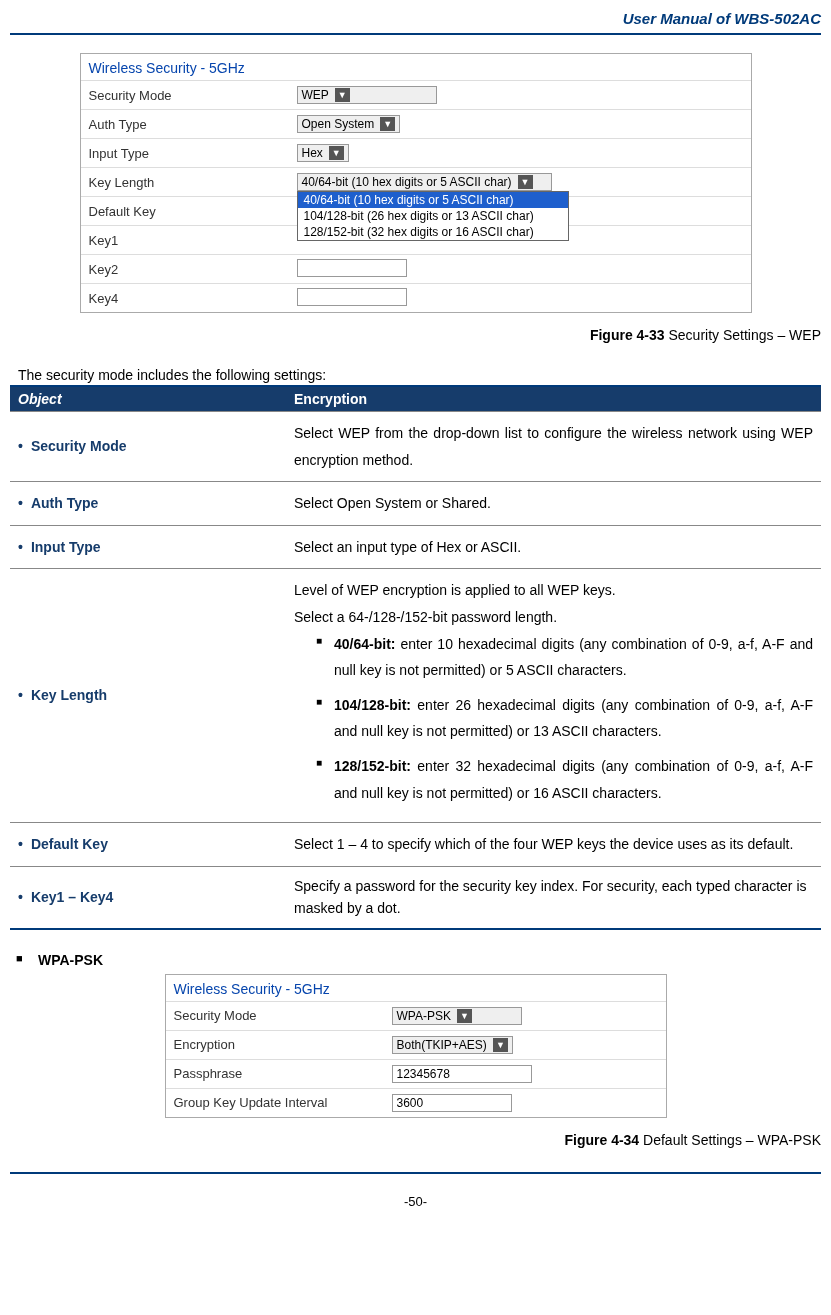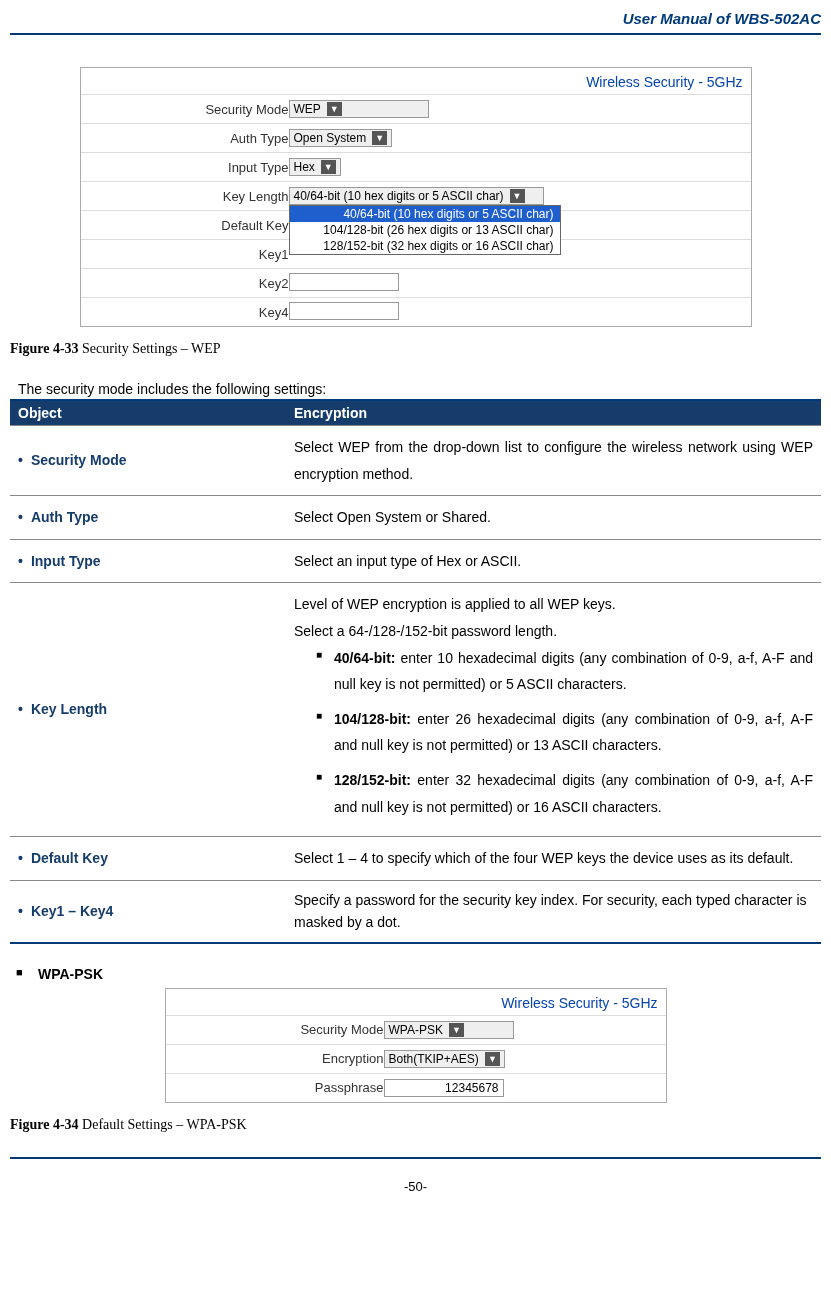--- a/index.html
+++ b/index.html
@@ -10,30 +10,30 @@
     padding: 10px 10px 20px 10px;
     width: 811px;
   }
   .header-title {
     text-align: right;
     font-style: italic;
     font-weight: bold;
     color: #003a7a;
     padding-bottom: 6px;
     border-bottom: 2px solid #003a7a;
-    margin-bottom: 32px;
+    margin-bottom: 18px;
     font-size:15px;
   }
   .figure-wrapper {
     text-align: center;
   }
   .screenshot {
     border: 1px solid #aaa;
     display: inline-block;
-    text-align: right;
+    text-align: left;
     background: #fff;
     font-size: 13px;
   }
   .screenshot-title {
     color: #0645ad;
     padding: 6px 8px 4px 8px;
     font-size: 14px;
   }
   .ss-row {
     display: flex;
@@ -42,20 +42,21 @@
     padding: 3px 8px;
     min-height: 22px;
   }
   .ss-label {
     width: 200px;
     color: #333;
   }
   .ss-label-wide { width: 210px; }
   .ss-control {
     position: relative;
+    margin-left: 8px;
   }
   .sel {
     border: 1px solid #999;
     background: #efefef;
     padding: 1px 4px;
     display: inline-flex;
     align-items: center;
     font-size: 12px;
     height: 18px;
     box-sizing: border-box;
@@ -90,44 +91,43 @@
   }
   .dropdown-open .opt {
     padding: 1px 6px;
     white-space: nowrap;
   }
   .dropdown-open .opt.selected {
     background: #1e5fcd;
     color: #fff;
   }
   .caption {
-    text-align: left;
+    text-align: right;
     margin: 14px 0 24px 0;
     font-size: 14px;
-    font-family: Liberation Serif, serif;
   }
   .caption .fig-label { font-weight: bold; }
   .intro-line {
     margin: 6px 0 2px 8px;
   }
   .def-table {
     width: 100%;
     border-collapse: collapse;
     border-top: 2px solid #003a7a;
     border-bottom: 2px solid #003a7a;
   }
   .def-table th {
     background: #163c6b;
     color: #fff;
     text-align: left;
     padding: 4px 8px;
     font-weight: bold;
     font-size:14px;
   }
-  .def-table th:first-child { width: 260px; }
+  .def-table th:first-child { width: 260px; font-style: italic; }
   .def-table td {
     border-top: 1px solid #888;
     padding: 8px 8px;
     vertical-align: middle;
     line-height: 1.9;
     font-size:14px;
   }
   .def-table td.obj {
     color: #163c6b;
     font-weight: bold;
@@ -313,21 +313,27 @@
       <div class="ss-control">
         <span class="sel">
           <span>Both(TKIP+AES)</span>
           <span class="caret">▼</span>
         </span>
       </div>
     </div>
     <div class="ss-row">
       <div class="ss-label ss-label-wide">Passphrase</div>
       <div class="ss-control">
-        <span class="txt" style="width:120px;">12345678</span>
+        <span class="txt" style="width:140px;">12345678</span>
+      </div>
+    </div>
+    <div class="ss-row">
+      <div class="ss-label ss-label-wide">Group Key Update Interval</div>
+      <div class="ss-control">
+        <span class="txt" style="width:120px;">3600</span>
       </div>
     </div>
   </div>
 </div>
 
 <div class="caption">
   <span class="fig-label">Figure 4-34</span><span> Default Settings – WPA-PSK</span>
 </div>
 
 <div class="pagefoot">

